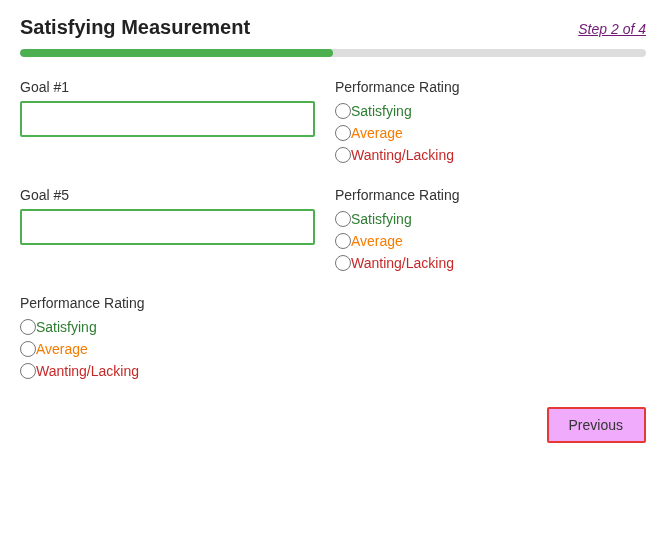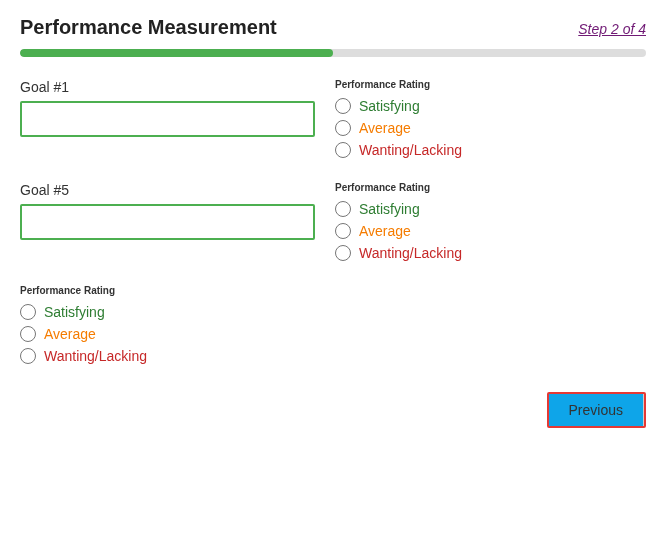--- a/index.html
+++ b/index.html
@@ -67,34 +67,33 @@
       border: 2px solid #4caf50;
       border-radius: 2px;
       outline: none;
       padding: 4px 8px;
       font-size: 14px;
     }
     .rating-section {
       flex: 1;
     }
     .rating-label {
-      font-size: 10px;
-      font-weight: bold;
+      font-size: 14px;
+      font-weight: normal;
       color: #333;
       margin-bottom: 8px;
     }
     .radio-group {
       display: flex;
       flex-direction: column;
       gap: 6px;
     }
     .radio-item {
       display: flex;
       align-items: flex-end;
-      gap: 8px;
       cursor: pointer;
     }
     .radio-item input[type="radio"] {
       width: 16px;
       height: 16px;
       accent-color: #4caf50;
       cursor: pointer;
     }
     .radio-option-satisfying {
       color: #2e7d32;
@@ -115,36 +114,36 @@
     }
     .btn-group {
       display: flex;
       border: 2px solid #e53935;
       border-radius: 2px;
       overflow: hidden;
     }
     .btn {
       padding: 8px 20px;
       font-size: 14px;
-      background: #0ea5e9;
+      background: #f0abfc;
       border: none;
       cursor: pointer;
       color: #333;
     }
     .btn-divider {
       width: 1px;
       background: #ccc;
       align-self: stretch;
     }
   </style>
 </head>
 <body>
 
 <div class="header">
-  <span class="title">Performance Measurement</span>
+  <span class="title">Satisfying Measurement</span>
   <span class="step-label">Step 2 of 4</span>
 </div>
 
 <div class="progress-bar-container">
   <div class="progress-bar-fill"></div>
 </div>
 
 <div class="goals-area" id="goals-area">
 <div class="goal-row">
       <div class="goal-section"><div class="goal-label">Goal #1</div><input type="text" class="goal-input" style=""></div>

